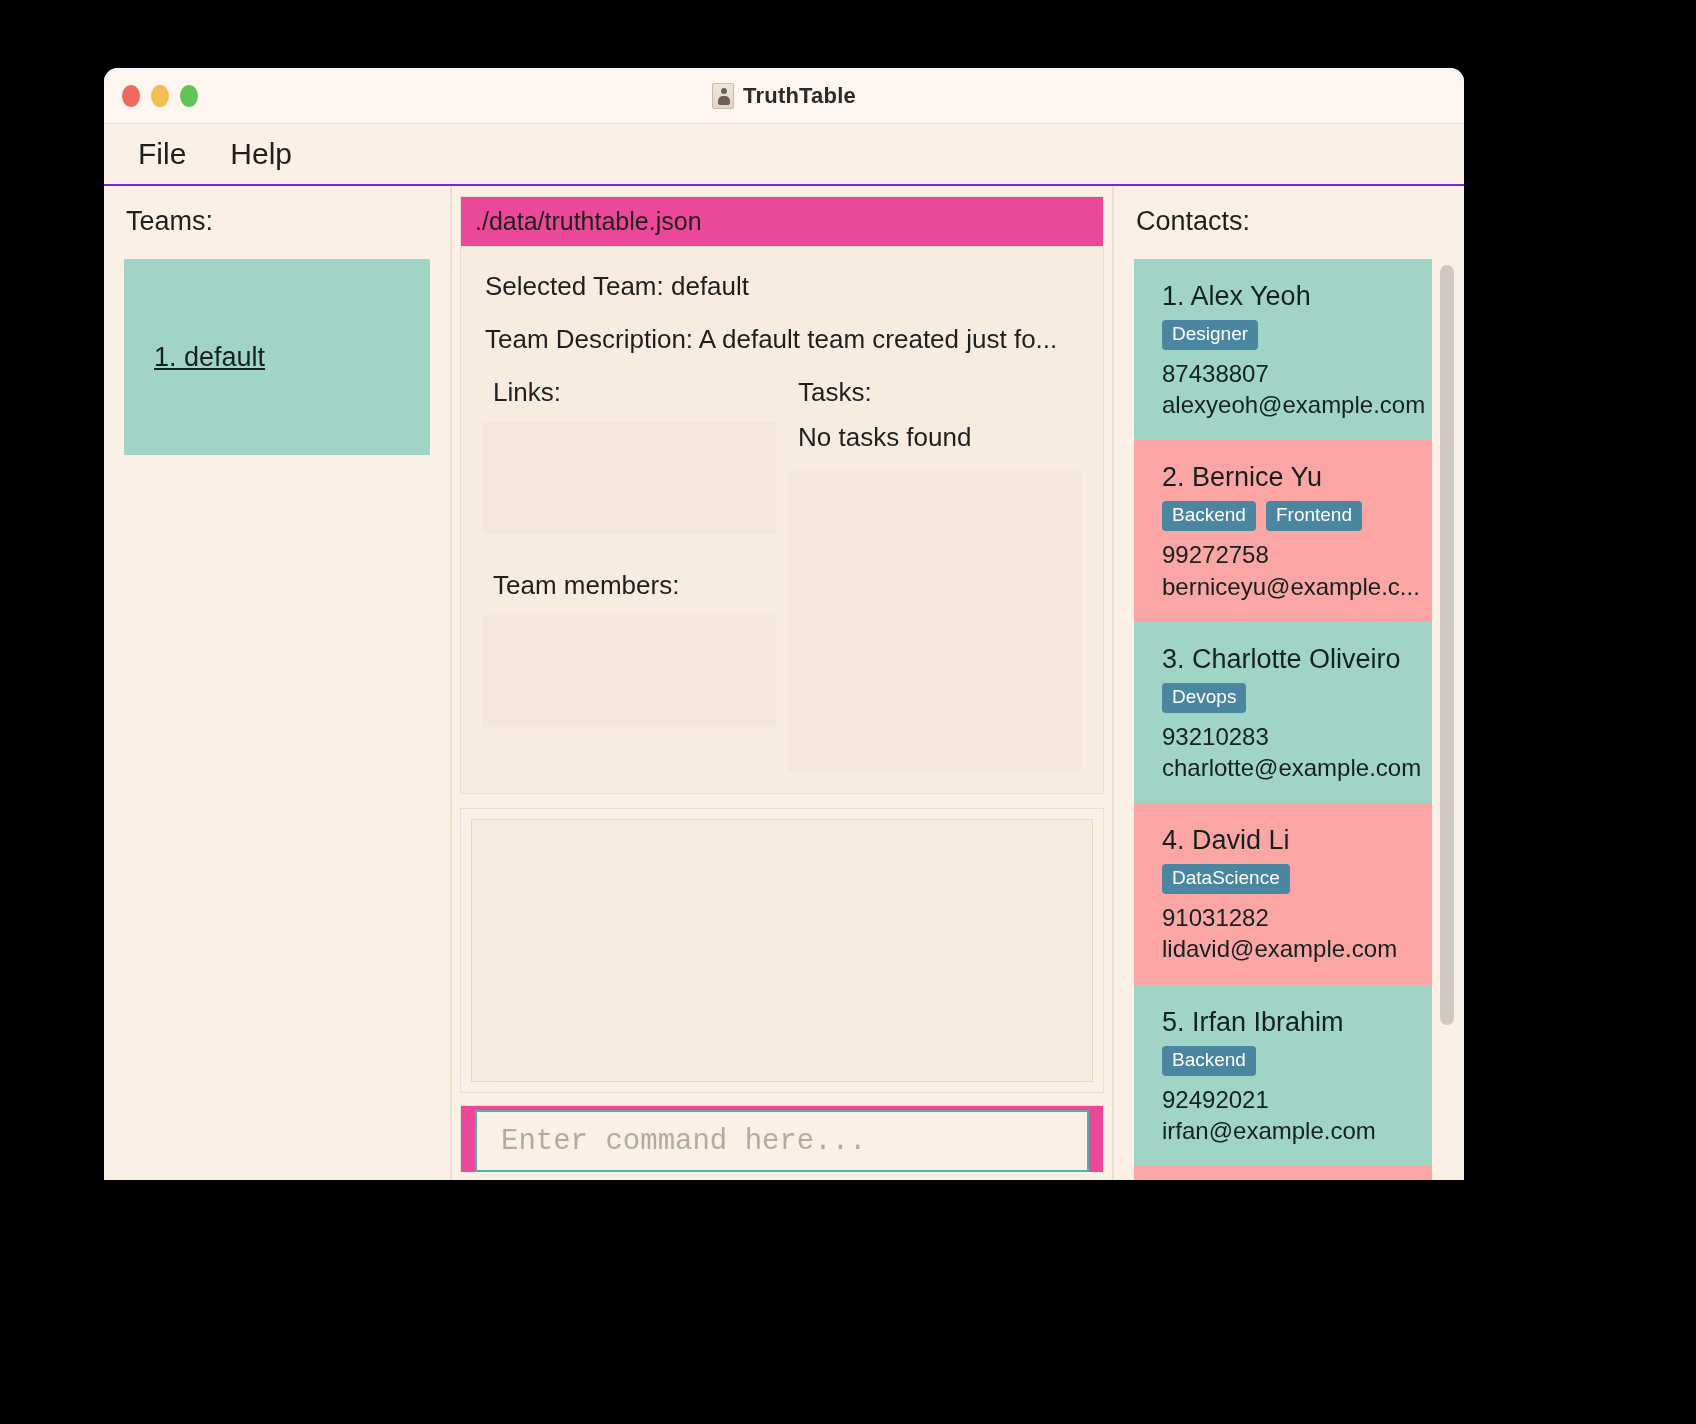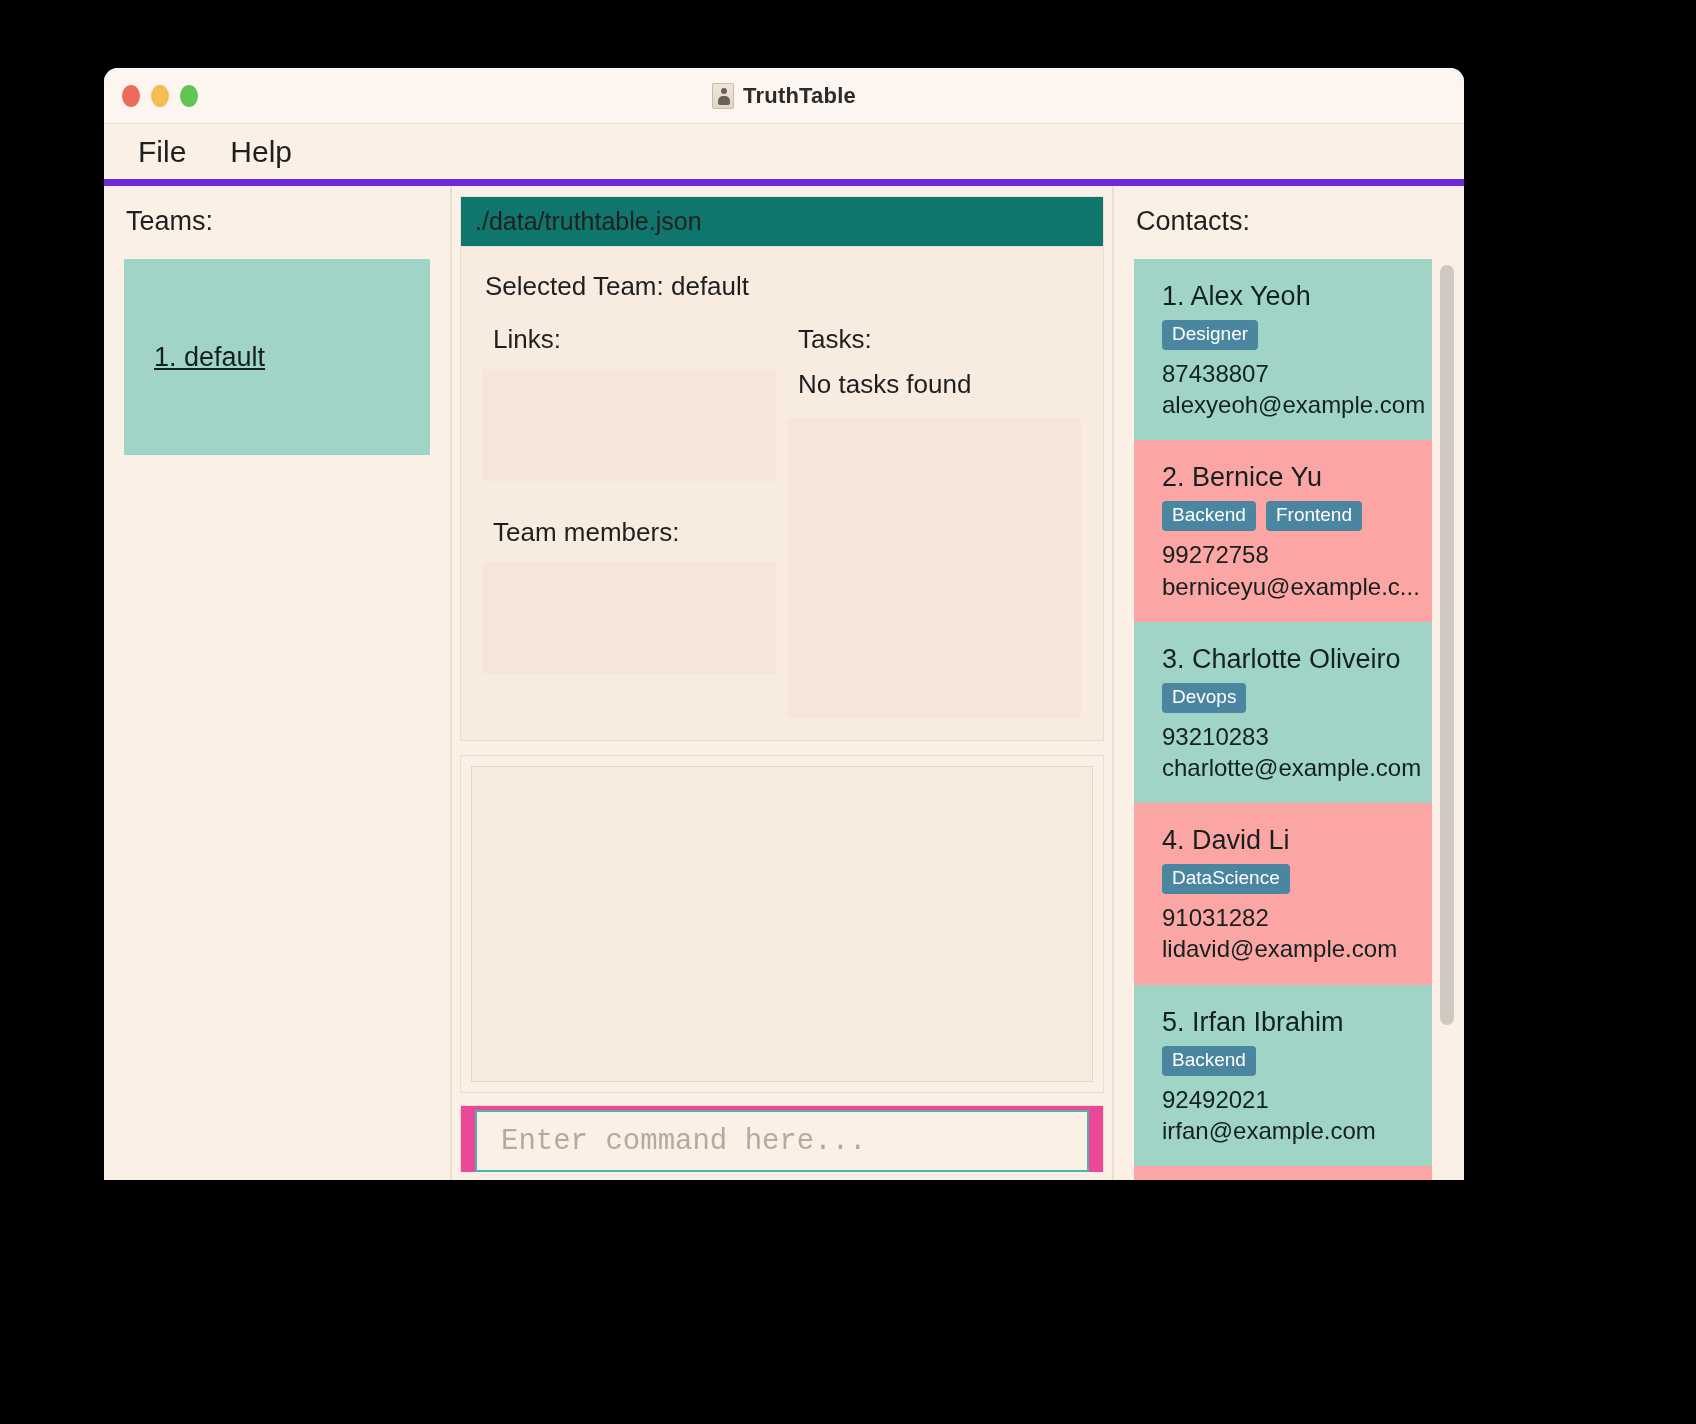--- a/index.html
+++ b/index.html
@@ -67,21 +67,21 @@
   }
   #title-text {
     font-size: 22px; font-weight: bold; color: #2b2b2b;
     letter-spacing: 0.2px;
   }
 
   
   #menu-bar {
     height: 62px;
     background: #fbf0e6;
-    border-bottom: 7px solid #6d28d9;
+    border-bottom: 2px solid #6d28d9;
     display: flex; align-items: center;
     padding-left: 30px;
     gap: 36px;
   }
   .menu-item {
     font-size: 30px; color: #1f1f1f;
     cursor: default;
     padding: 2px 4px;
   }
 
@@ -114,21 +114,21 @@
 
   
   #center-pane {
     flex: 1;
     display: flex; flex-direction: column;
     padding: 10px 8px 8px 8px;
     min-width: 0;
   }
   #file-path-bar {
     border: 1px solid #eadfce;
-    background: #0f766e;
+    background: #ec4899;
     padding: 10px 14px;
     font-size: 25px; color: #1f1f1f;
   }
   #team-detail-card {
     border: 1px solid #eadfce;
     border-top: none;
     background: #f8ece0;
     padding: 20px 22px 22px 22px;
   }
   .detail-line {
@@ -274,20 +274,21 @@
           <span>1. default</span>
         </div>
       </div>
     </div>
 
     <div id="center-pane">
       <div id="file-path-bar">./data/truthtable.json</div>
 
       <div id="team-detail-card">
         <div class="detail-line">Selected Team: default</div>
+        <div class="detail-line">Team Description: A default team created just fo...</div>
 
         <div id="detail-columns">
           <div class="detail-col">
             <div class="col-heading">Links:</div>
             <div class="col-box"></div>
             <div class="col-heading" id="members-heading">Team members:</div>
             <div class="col-box"></div>
           </div>
           <div class="detail-col">
             <div class="col-heading">Tasks:</div>

